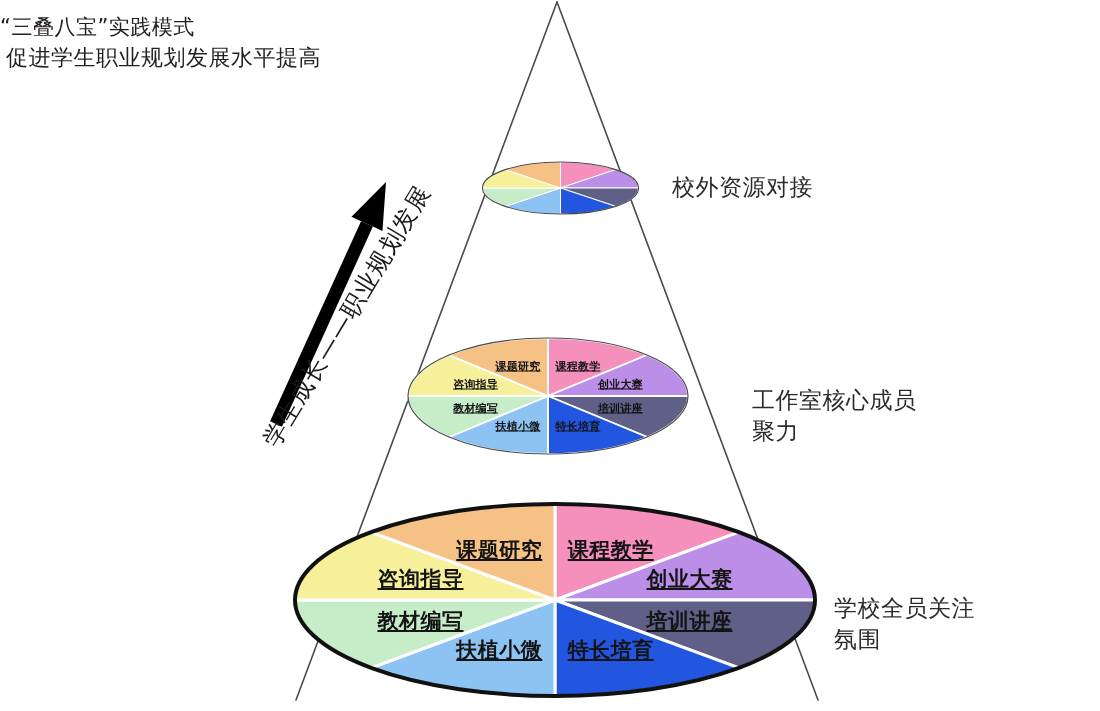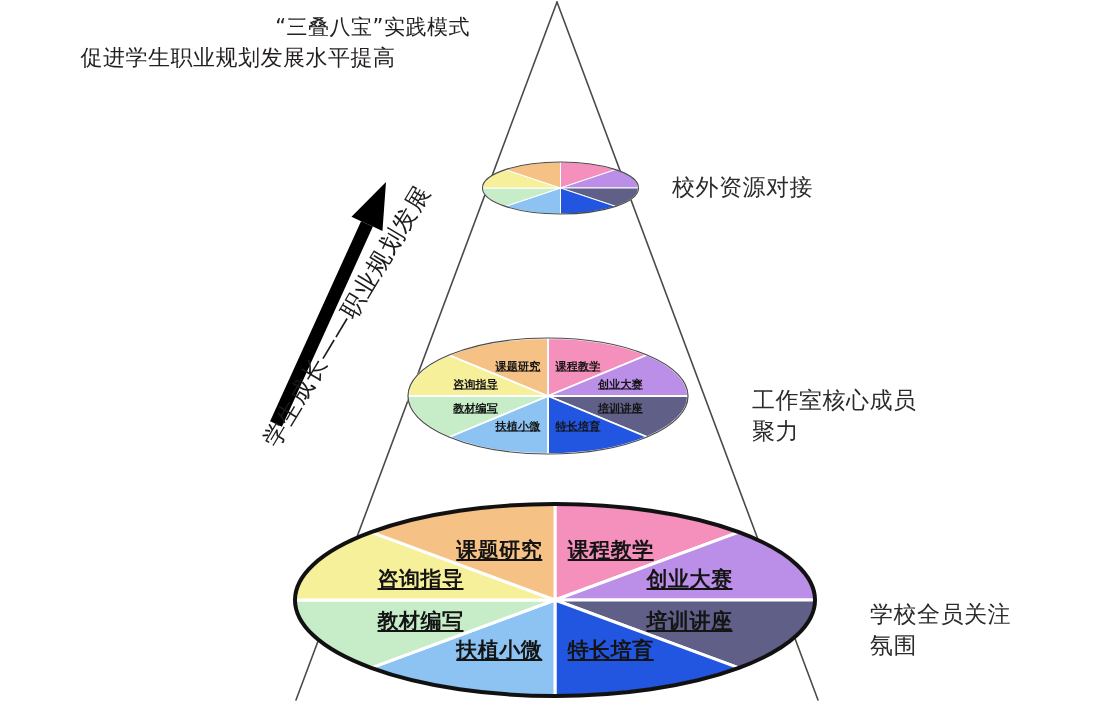--- a/index.html
+++ b/index.html
@@ -31,43 +31,43 @@
     position: absolute;
     left: 0;
     top: 12px;
     width: 470px;
     color: #231f20;
     line-height: 1.45;
   }
   .title-line1 {
     display: block;
     font-size: 21px;
-    text-align: right;
+    text-align: left;
     letter-spacing: 0.5px;
     white-space: nowrap;
   }
   .title-line2 {
     display: block;
     font-size: 22px;
-    text-align: center;
+    text-align: left;
     padding-left: 6px;
     letter-spacing: 0.5px;
     white-space: nowrap;
   }
   .side-label {
     position: absolute;
     color: #2b2b2b;
     font-size: 23px;
     line-height: 1.35;
     white-space: pre-line;
     letter-spacing: 0.5px;
   }
   #side-label-top    { left: 672px; top: 172px; }
   #side-label-middle { left: 752px; top: 385px; }
-  #side-label-bottom { left: 870px; top: 593px; margin-top: 6px; }
+  #side-label-bottom { left: 834px; top: 593px; }
 
   .arrow-caption {
     position: absolute;
     left: 197px;
     top: 300px;
     width: 300px;
     text-align: center;
     font-size: 24px;
     color: #1a1a1a;
     white-space: nowrap;

